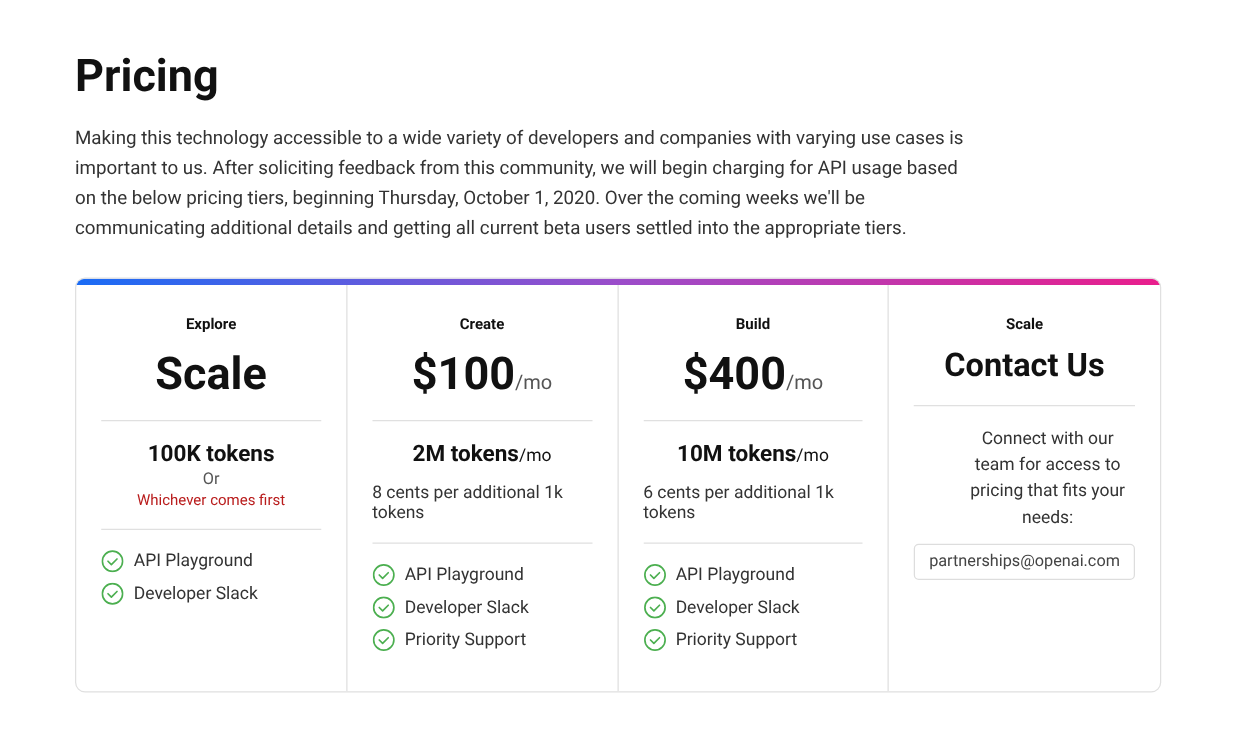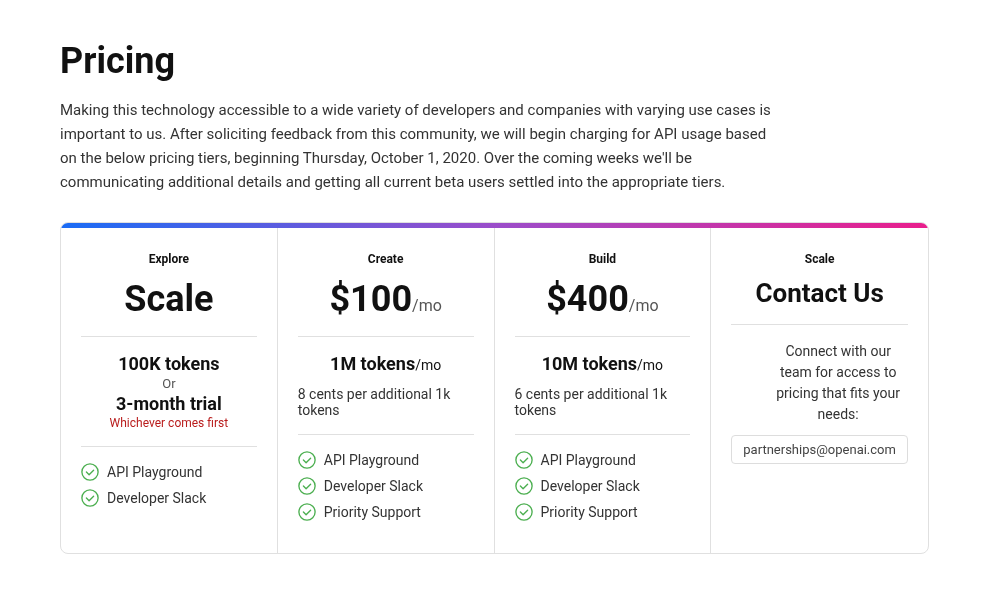--- a/index.html
+++ b/index.html
@@ -147,21 +147,20 @@
   <div class="gradient-bar"></div>
   <div class="pricing-grid">
 
     <div class="pricing-col">
       <div class="col-header">Explore</div>
       <div class="col-price">Scale</div>
       <hr class="divider">
       <div class="tokens-section">
         <div class="tokens-main">100K tokens</div>
         <div class="tokens-or">Or</div>
-        <div class="tokens-trial">3-month trial</div>
         <div class="tokens-note">Whichever comes first</div>
       </div>
       <hr class="divider">
       <ul class="features-list">
         <li>
           <span class="check-icon">
             <svg viewBox="0 0 20 20" fill="none">
                 <circle cx="10" cy="10" r="9" stroke="#4CAF50" stroke-width="1.5"></circle>
                 <path d="M6 10l3 3 5-5" stroke="#4CAF50" stroke-width="1.5" stroke-linecap="round" stroke-linejoin="round"></path>
               </svg>
@@ -181,21 +180,21 @@
     </div>
 
     <div class="pricing-col">
       <div class="col-header">Create</div>
       <div class="col-price">
         <span>$100</span><span class="per-mo">/mo</span>
       </div>
       <hr class="divider">
       <div class="tokens-section">
         <div class="tokens-main">
-          <span>1M tokens</span><span class="tokens-unit">/mo</span>
+          <span>2M tokens</span><span class="tokens-unit">/mo</span>
         </div>
       </div>
       <div class="tokens-additional">8 cents per additional 1k tokens</div>
       <hr class="divider">
       <ul class="features-list">
         <li>
           <span class="check-icon">
             <svg viewBox="0 0 20 20" fill="none">
                 <circle cx="10" cy="10" r="9" stroke="#4CAF50" stroke-width="1.5"></circle>
                 <path d="M6 10l3 3 5-5" stroke="#4CAF50" stroke-width="1.5" stroke-linecap="round" stroke-linejoin="round"></path>

